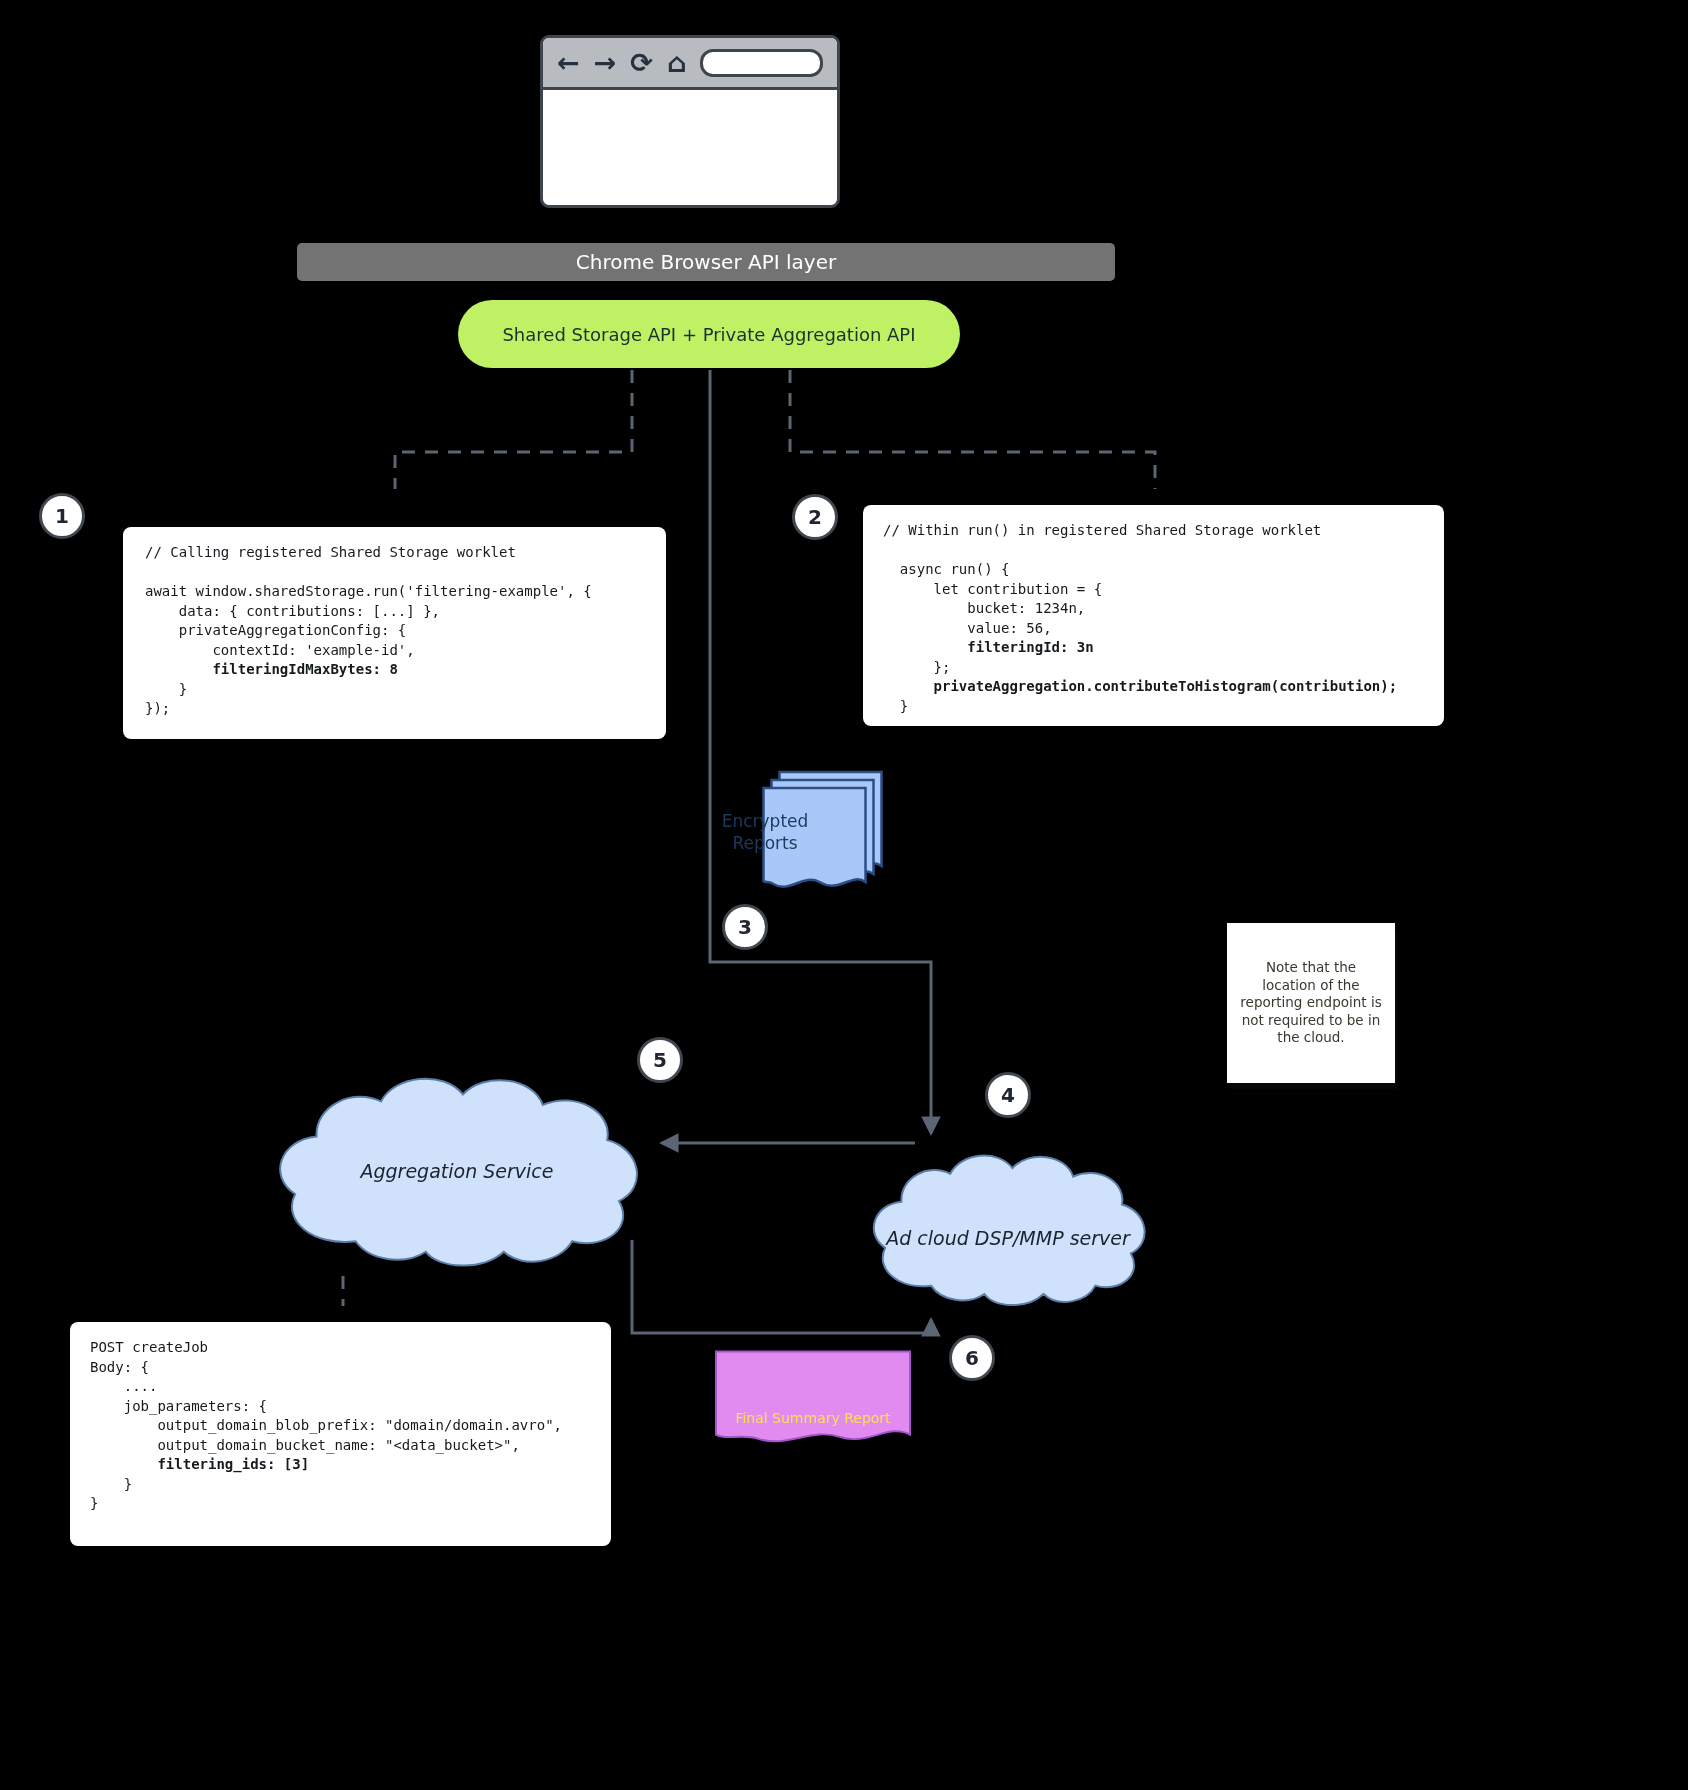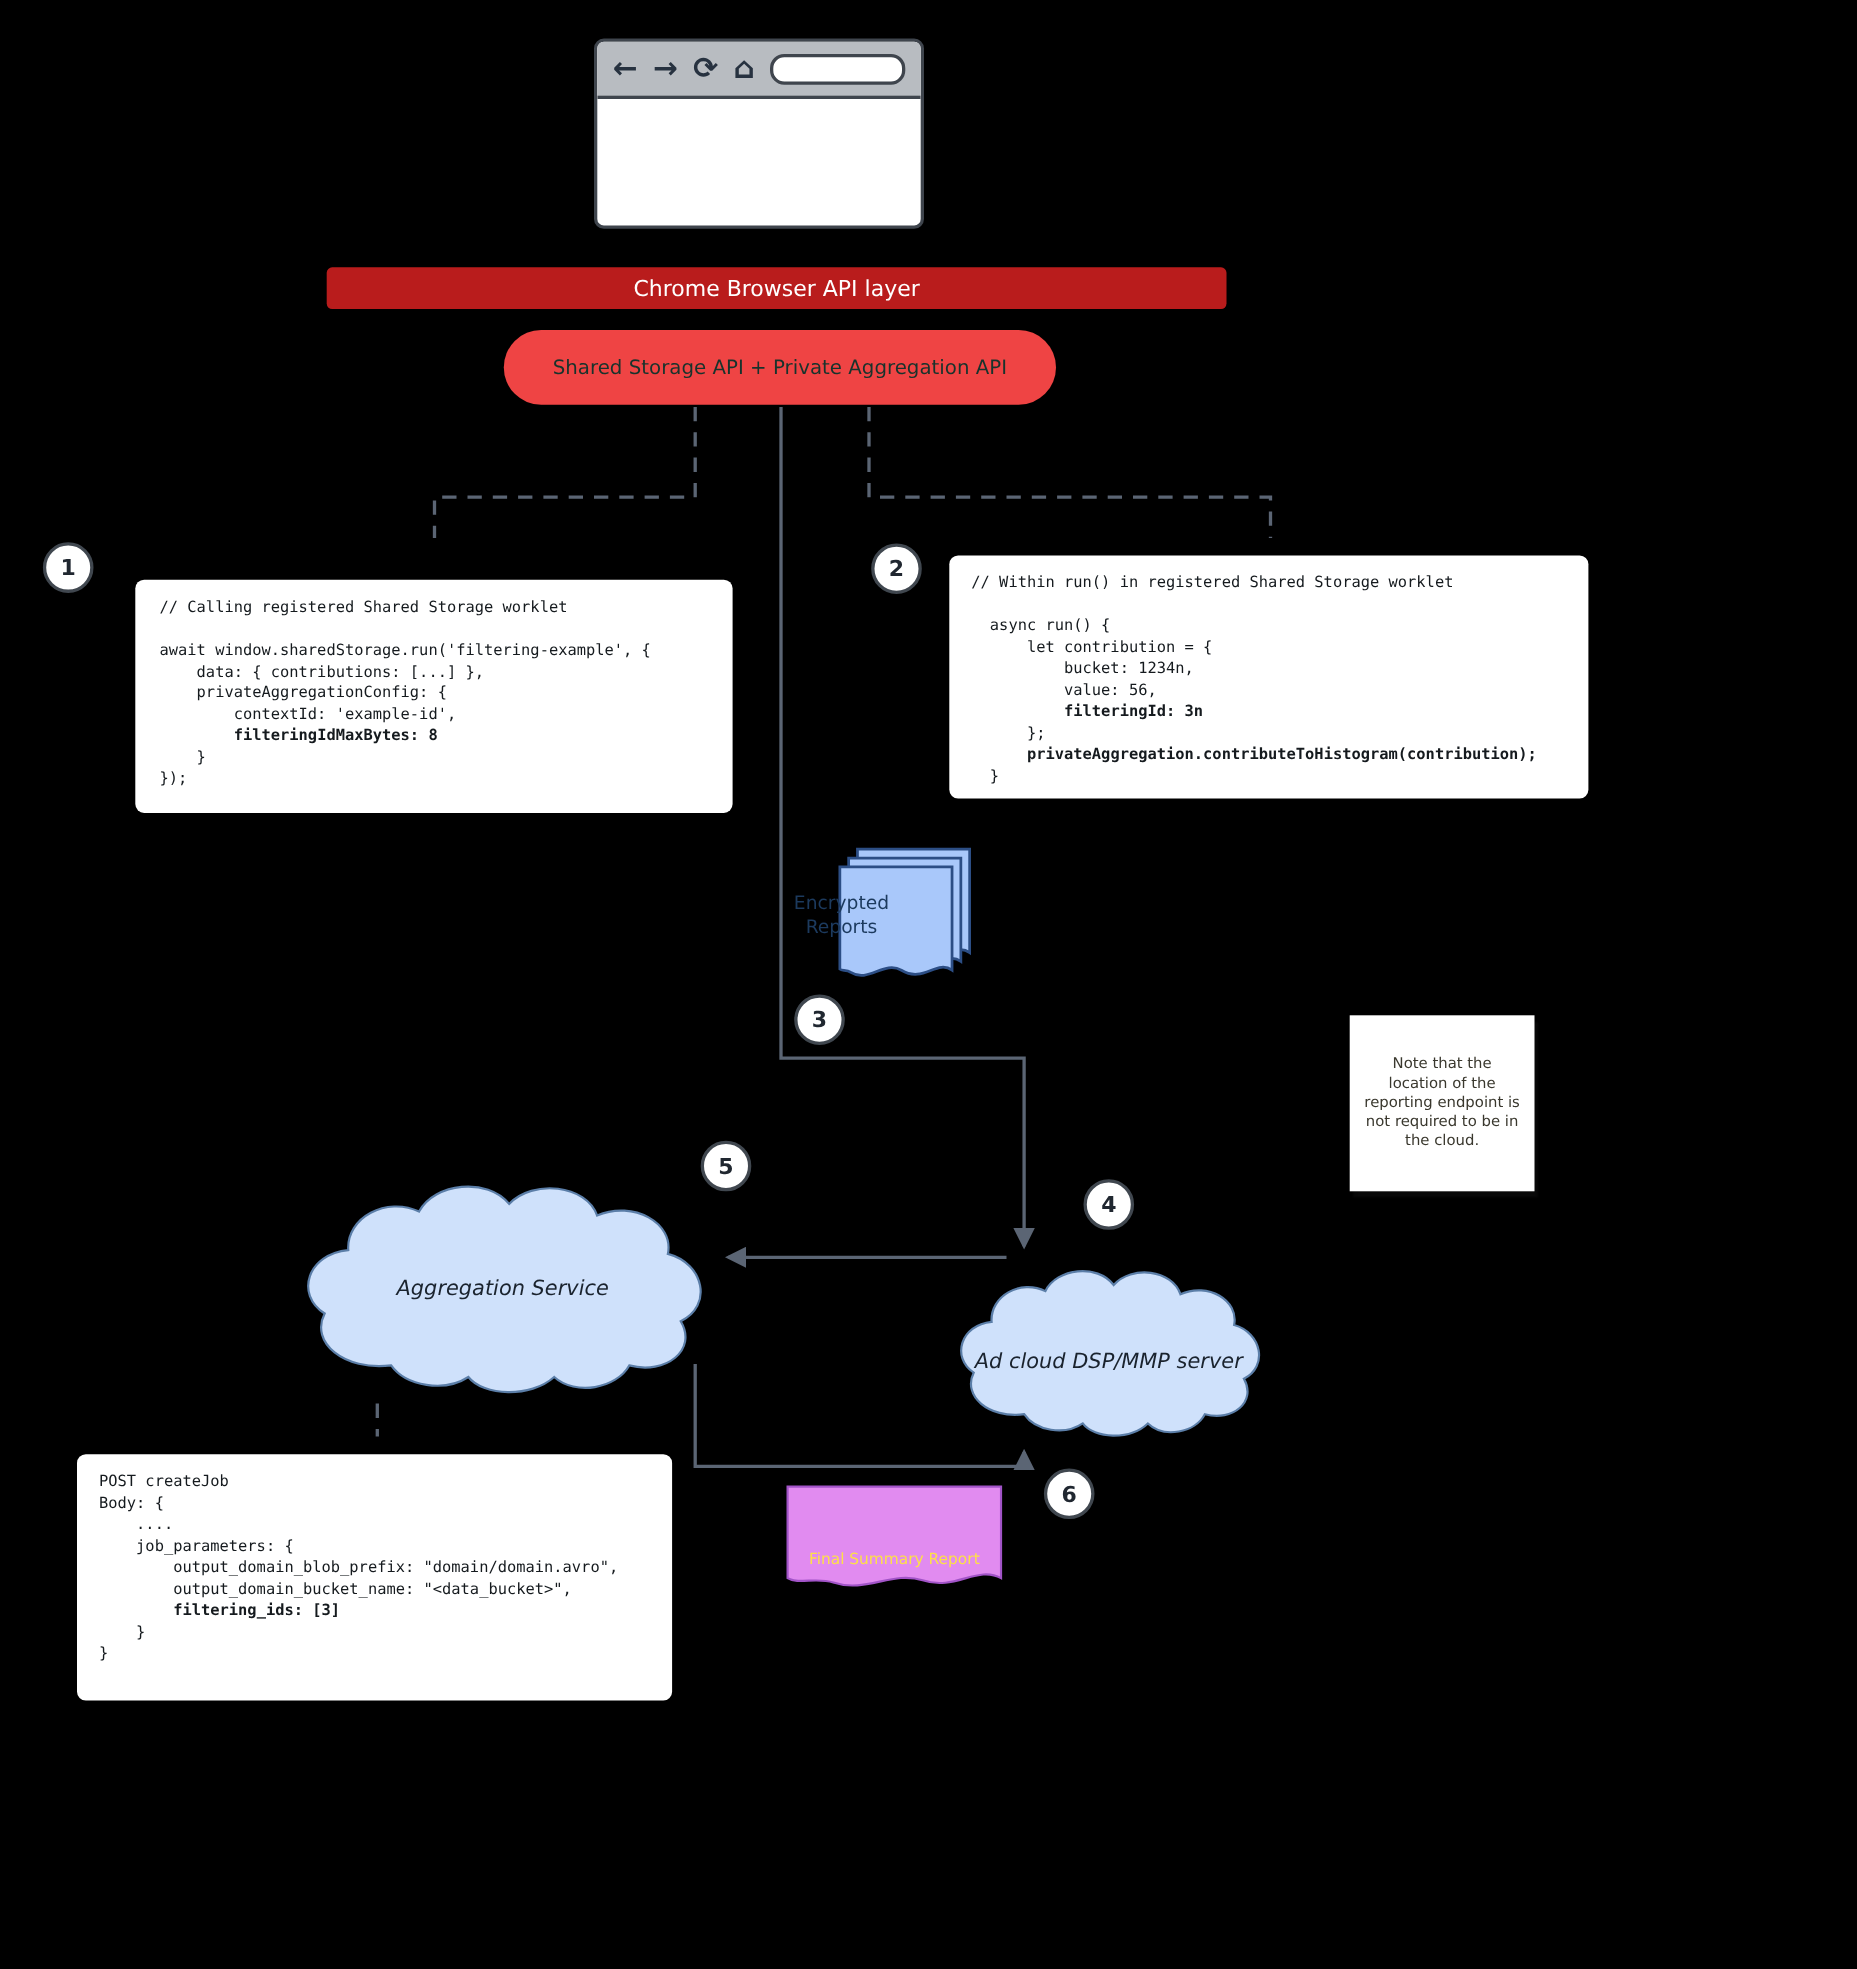--- a/index.html
+++ b/index.html
@@ -15,25 +15,25 @@
   .browser-window{position:absolute;left:540px;top:35px;width:300px;height:173px;
     background:#fff;border:3px solid #3f454d;border-radius:9px;box-sizing:border-box;overflow:hidden;}
   .browser-toolbar{height:52px;background:#b8bcc1;border-bottom:3px solid #3f454d;
     display:flex;align-items:center;gap:14px;padding:0 14px;box-sizing:border-box;}
   .tb-icon{font-size:27px;font-weight:bold;color:#273240;line-height:1;}
   .url-bar{margin-left:auto;width:118px;height:22px;background:#fff;border:3px solid #3f454d;border-radius:13px;}
 
   
   .banner{position:absolute;display:flex;align-items:center;justify-content:center;
     color:#fff;font-size:20px;border-radius:5px;}
-  #banner-chrome{left:297px;top:243px;width:818px;height:38px;background:#b91c1c;}
+  #banner-chrome{left:297px;top:243px;width:818px;height:38px;background:#737373;}
   #banner-cloud{left:297px;top:983px;width:825px;height:37px;background:#4a8af5;}
 
   
-  .api-pill{position:absolute;left:458px;top:300px;width:502px;height:68px;background:#ef4444;
+  .api-pill{position:absolute;left:458px;top:300px;width:502px;height:68px;background:#bef264;
     border-radius:34px;display:flex;align-items:center;justify-content:center;
     color:#17332c;font-size:18px;}
 
   
   .code-box{position:absolute;background:#fff;border-radius:8px;box-sizing:border-box;
     padding:16px 20px;white-space:pre;font-family:"DejaVu Sans Mono",monospace;
     font-size:14px;line-height:19.5px;color:#151a1e;box-shadow:0 1px 5px rgba(0,0,0,.55);}
   .code-box b{font-weight:bold;}
   #code-worklet-call{left:123px;top:513px;width:543px;height:212px;padding-left:22px;}
   #code-worklet-run{left:863px;top:491px;width:581px;height:221px;}

